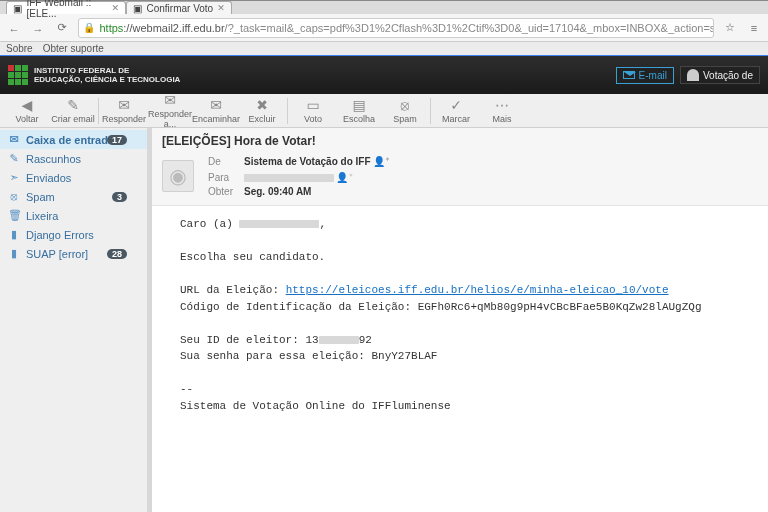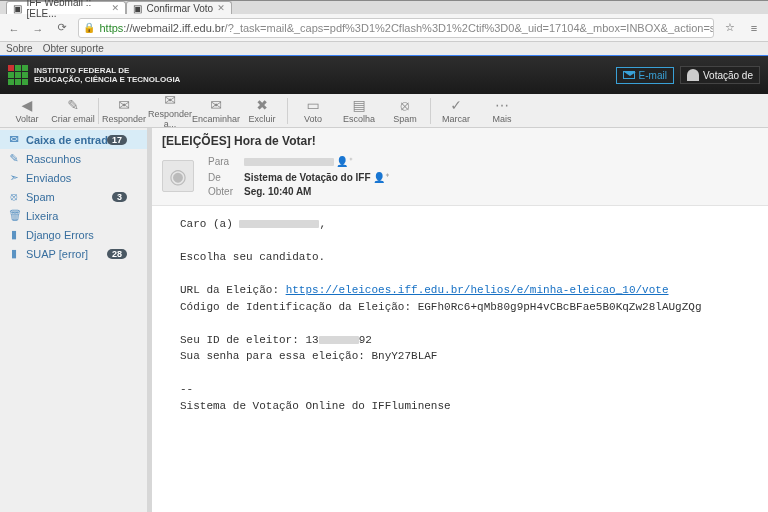--- a/index.html
+++ b/index.html
@@ -208,30 +208,30 @@
   </div>
 
   <div class="content">
     <div class="msg-head">
       <div class="subject">[ELEIÇÕES] Hora de Votar!</div>
       <div class="meta-row">
         <div class="avatar">◉</div>
         <table class="meta-table">
           <tbody>
               <tr>
+                <td class="l">De</td>
+                <td class="v bold"><span>Sistema de Votação do IFF</span> <span style="color:#aaa">👤⁺</span></td>
+              </tr>
+          <tr>
                 <td class="l">Para</td>
                 <td class="v"><span class="redact" style="width:90px"></span> <span style="color:#aaa">👤⁺</span></td>
               </tr>
           <tr>
-                <td class="l">De</td>
-                <td class="v bold"><span>Sistema de Votação do IFF</span> <span style="color:#aaa">👤⁺</span></td>
-              </tr>
-          <tr>
                 <td class="l">Obter</td>
-                <td class="v bold">Seg. 10:40 AM</td>
+                <td class="v bold">Seg. 09:40 AM</td>
               </tr>
         </tbody>
           </table>
       </div>
     </div>
     <div class="msg-body"><span>Caro (a) </span><span class="redact" style="width:80px"></span><span>,</span>
 
 <span>Escolha seu candidato.</span>
 
 <span>URL da Eleição: </span><a>https://eleicoes.iff.edu.br/helios/e/minha-eleicao_10/vote</a>

